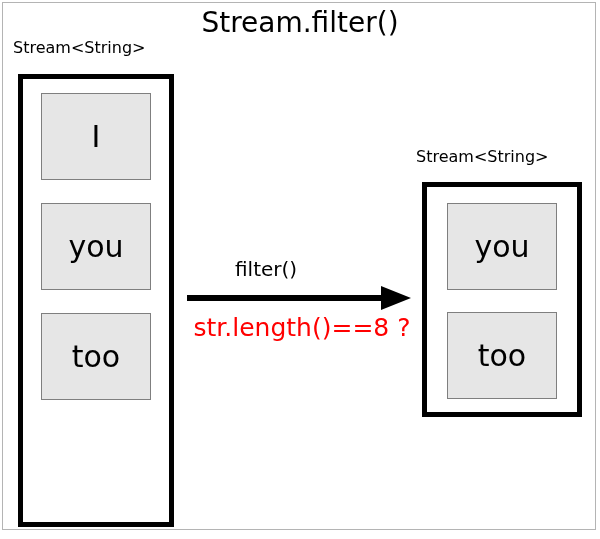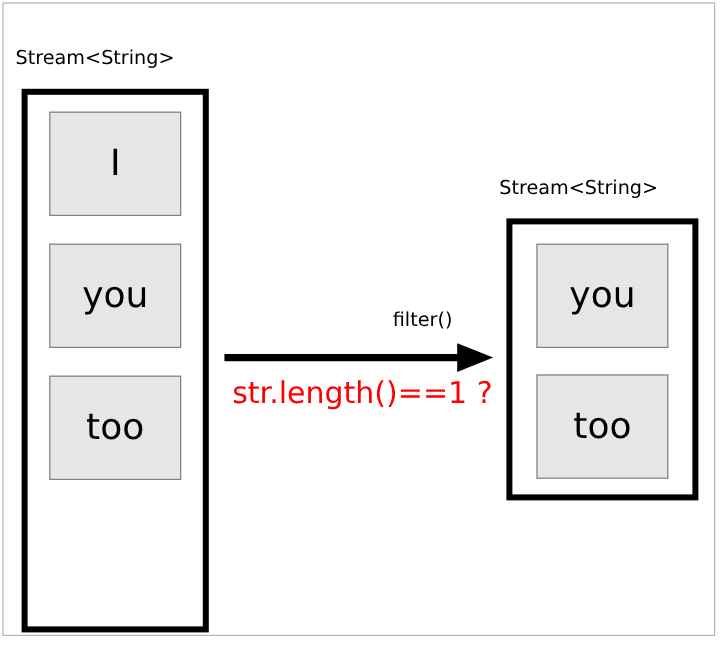--- a/index.html
+++ b/index.html
@@ -54,22 +54,22 @@
     box-sizing: border-box;
     display: flex;
     align-items: center;
     justify-content: center;
     font-size: 30px;
   }
   .op-label {
     position: absolute;
     left: 235px; top: 257px;
     width: 142px;
-    text-align: right;
-    font-size: 16px;
+    text-align: left;
+    font-size: 20px;
     line-height: 1.2;
   }
   .arrow-svg {
     position: absolute;
     left: 185px; top: 283px;
   }
   .predicate {
     position: absolute;
     left: 178px; top: 313px;
     width: 248px;
@@ -79,33 +79,34 @@
     color: #ff0000;
     white-space: nowrap;
   }
 </style>
 </head>
 <body>
 
 <div class="page">
   <div class="canvas-border"></div>
 
+  <div class="title">Stream.filter()</div>
 
   <div class="stream-label left">Stream&lt;String&gt;</div>
   <div class="stream-box left">
     <div class="item">I</div>
     <div class="item">you</div>
     <div class="item">too</div>
   </div>
 
   <div class="op-label">filter()</div>
   <svg class="arrow-svg" width="228" height="30" viewBox="0 0 228 30" xmlns="http://www.w3.org/2000/svg" aria-hidden="true">
     <line x1="2" y1="15" x2="202" y2="15" stroke="#000000" stroke-width="6"></line>
     <polygon points="196,3 226,15 196,27" fill="#000000"></polygon>
   </svg>
-  <div class="predicate">str.length()==1 ?</div>
+  <div class="predicate">str.length()==8 ?</div>
 
   <div class="stream-label right">Stream&lt;String&gt;</div>
   <div class="stream-box right">
     <div class="item">you</div>
     <div class="item">too</div>
   </div>
 </div>
 
 </body></html>

